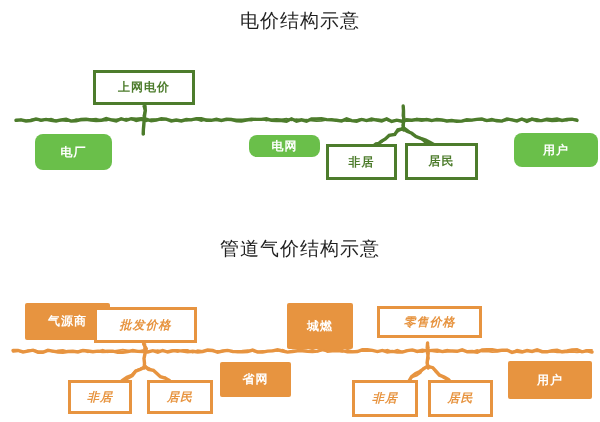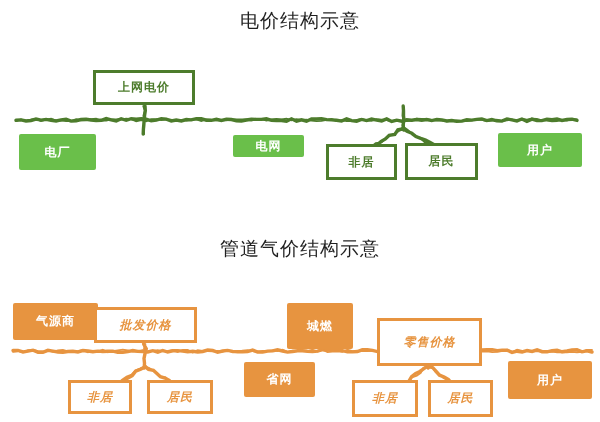--- a/index.html
+++ b/index.html
@@ -19,21 +19,21 @@
   }
   #lines-svg{position:absolute;left:0;top:0;pointer-events:none;}
   .box{
     position:absolute;
     display:flex;align-items:center;justify-content:center;
     font-weight:700;font-size:12px;
     letter-spacing:1px;
     box-sizing:border-box;
     white-space:nowrap;
   }
-  .solid-green{background:var(--green-fill,#6abf4a);color:var(--box-text-light,#fff);border-radius:2px;}
+  .solid-green{background:var(--green-fill,#6abf4a);color:var(--box-text-light,#fff);border-radius:8px;margin-left:16px;}
   .outline-green{background:#fff;border:3px solid var(--green-dark,#4d7c2c);color:var(--green-dark,#4d7c2c);}
   .solid-orange{background:var(--orange,#e79440);color:var(--box-text-light,#fff);border-radius:2px;}
   .outline-orange{background:#fff;border:3px solid var(--orange,#e79440);color:var(--orange,#e79440);font-style:italic;}
 </style>
 </head>
 <body>
 
 <div class="stage">
 
   <svg id="lines-svg" width="600" height="422" viewBox="0 0 600 422">
@@ -73,29 +73,29 @@
   <div class="box solid-green" style="left:233px;top:135px;width:71px;height:22px">电网</div>
 
   <div class="box outline-green" style="left:326px;top:144px;width:71px;height:36px">非居</div>
 
   <div class="box outline-green" style="left:405px;top:143px;width:73px;height:37px">居民</div>
 
   <div class="box solid-green" style="left:498px;top:133px;width:84px;height:34px">用户</div>
 
   <div class="diagram-title" style="top:236px">管道气价结构示意</div>
 
-  <div class="box solid-orange" style="left:13px;top:303px;width:85px;height:37px">气源商</div>
+  <div class="box solid-orange" style="left:25px;top:303px;width:85px;height:37px">气源商</div>
 
   <div class="box outline-orange" style="left:94px;top:307px;width:103px;height:36px">批发价格</div>
 
   <div class="box solid-orange" style="left:287px;top:303px;width:66px;height:46px">城燃</div>
 
-  <div class="box outline-orange" style="left:377px;top:318px;width:105px;height:48px">零售价格</div>
+  <div class="box outline-orange" style="left:377px;top:306px;width:105px;height:32px">零售价格</div>
 
-  <div class="box solid-orange" style="left:244px;top:362px;width:71px;height:35px">省网</div>
+  <div class="box solid-orange" style="left:220px;top:362px;width:71px;height:35px">省网</div>
 
   <div class="box outline-orange" style="left:68px;top:380px;width:64px;height:34px">非居</div>
 
   <div class="box outline-orange" style="left:147px;top:380px;width:66px;height:34px">居民</div>
 
   <div class="box outline-orange" style="left:352px;top:380px;width:66px;height:37px">非居</div>
 
   <div class="box outline-orange" style="left:428px;top:380px;width:65px;height:37px">居民</div>
 
   <div class="box solid-orange" style="left:508px;top:361px;width:84px;height:38px">用户</div>

